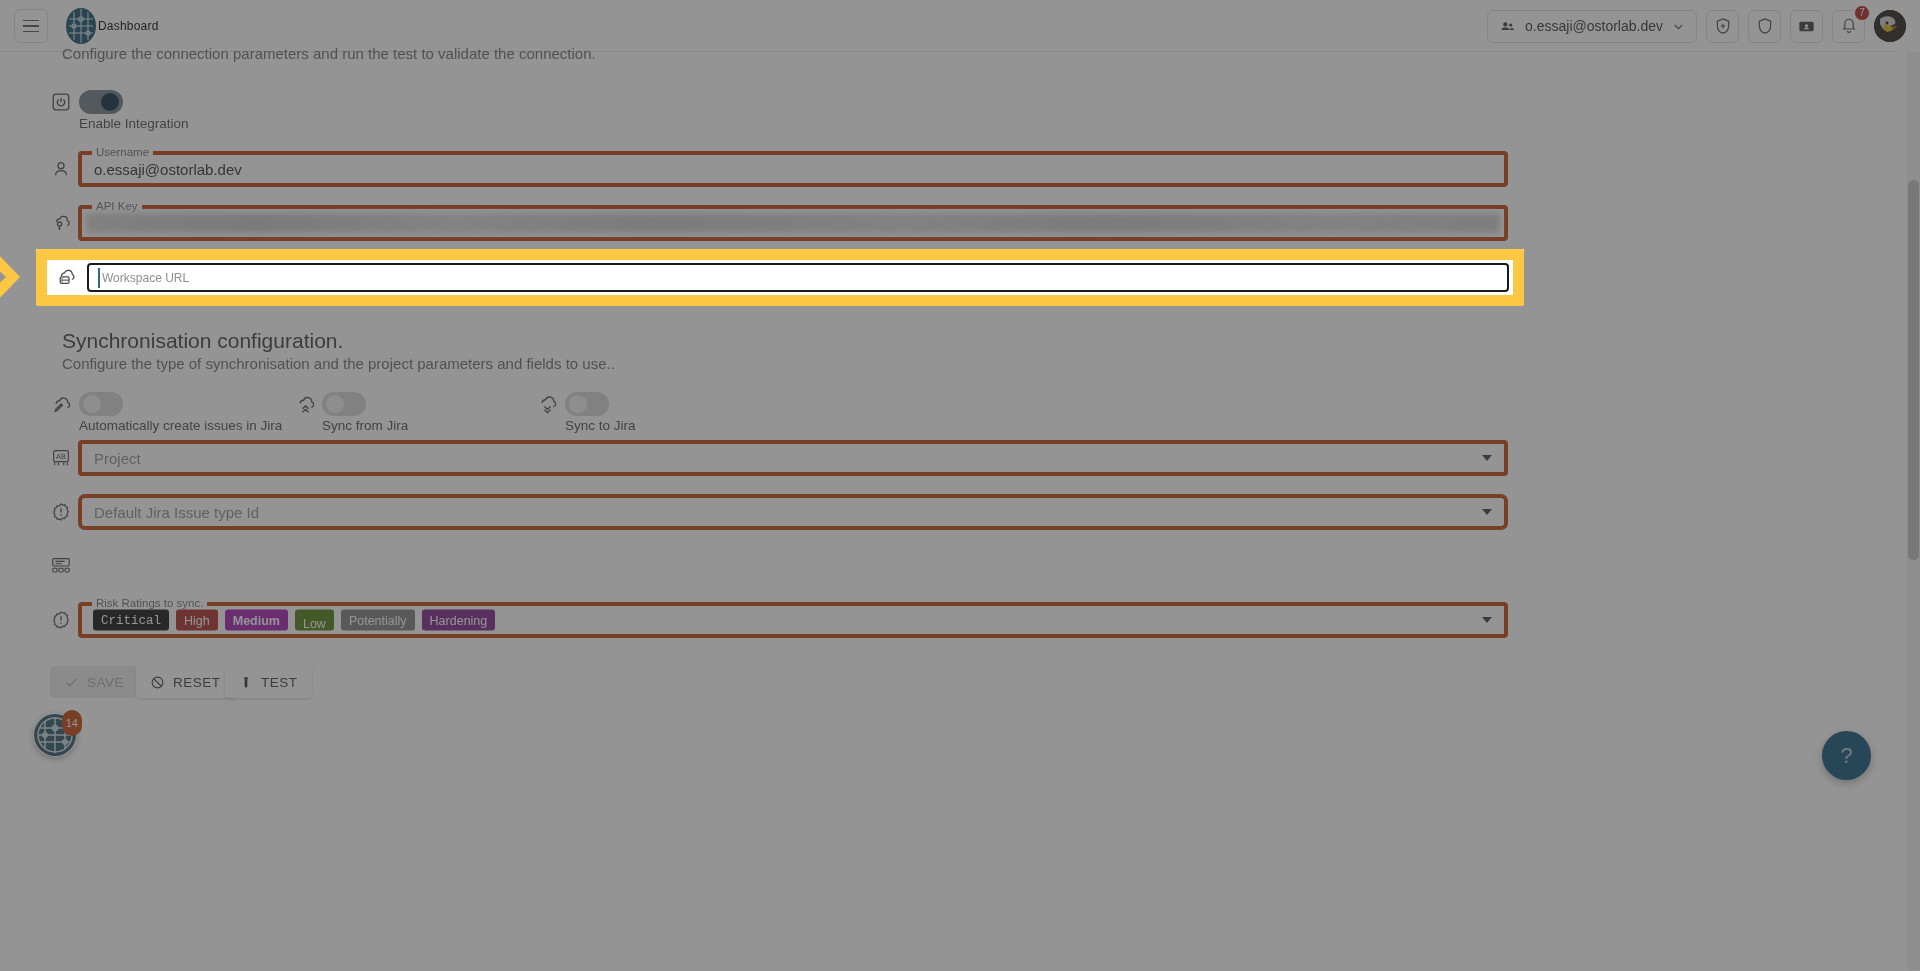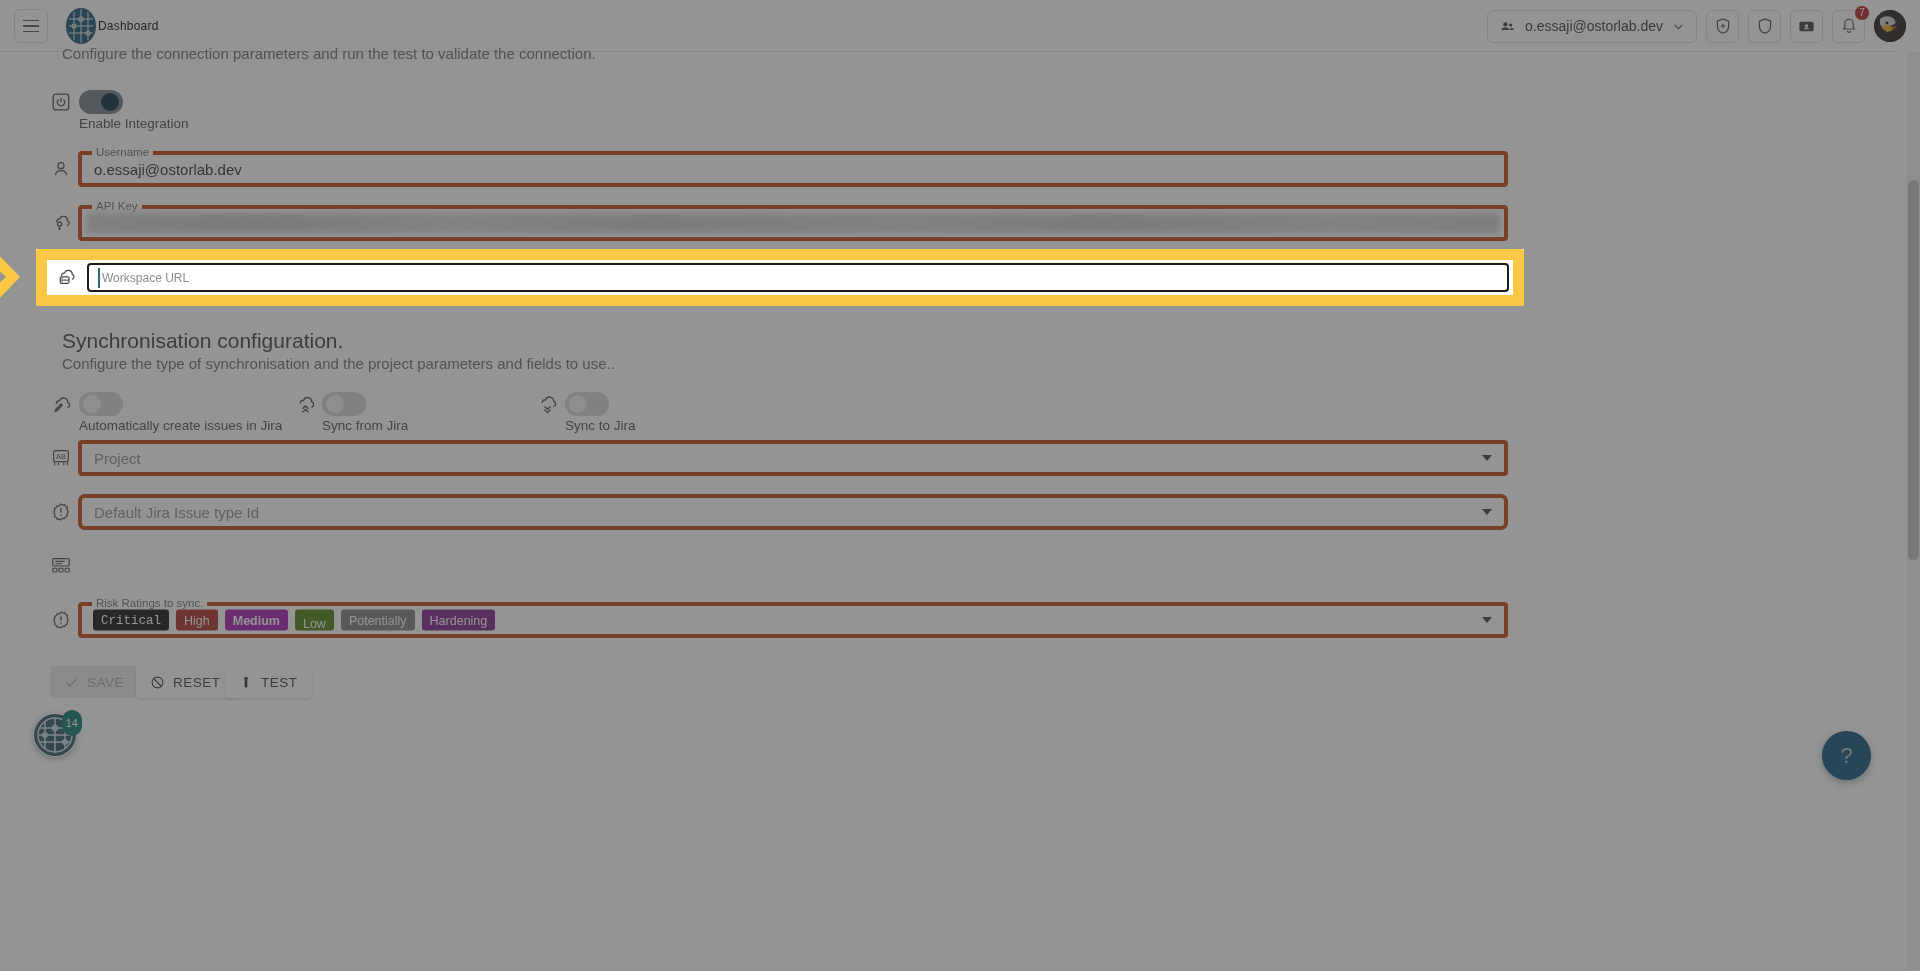--- a/index.html
+++ b/index.html
@@ -139,21 +139,21 @@
   .btn.disabled { background:#ececec; color:#a8a8a8; box-shadow:none; cursor:default; }
 
   
   .fab-logo {
     position:absolute; width:44px; height:44px; border-radius:50%;
     display:flex; align-items:center; justify-content:center; cursor:pointer;
     box-shadow:0 2px 6px rgba(0,0,0,.3);
   }
   .fab-logo .badge {
     position:absolute; top:-3px; right:-5px; min-width:19px; height:26px;
-    border-radius:10px; background:#0f766e; color:#fff; font-size:11px;
+    border-radius:10px; background:#c2410c; color:#fff; font-size:11px;
     display:flex; align-items:center; justify-content:center; padding:0 4px;
   }
   .help-fab {
     position:absolute; width:49px; height:49px; border-radius:50%;
     background:#0f557c; color:#bcc7cd; font-size:22px; display:flex;
     align-items:center; justify-content:center; cursor:pointer;
     box-shadow:0 3px 8px rgba(0,0,0,.3);
   }
 
   

